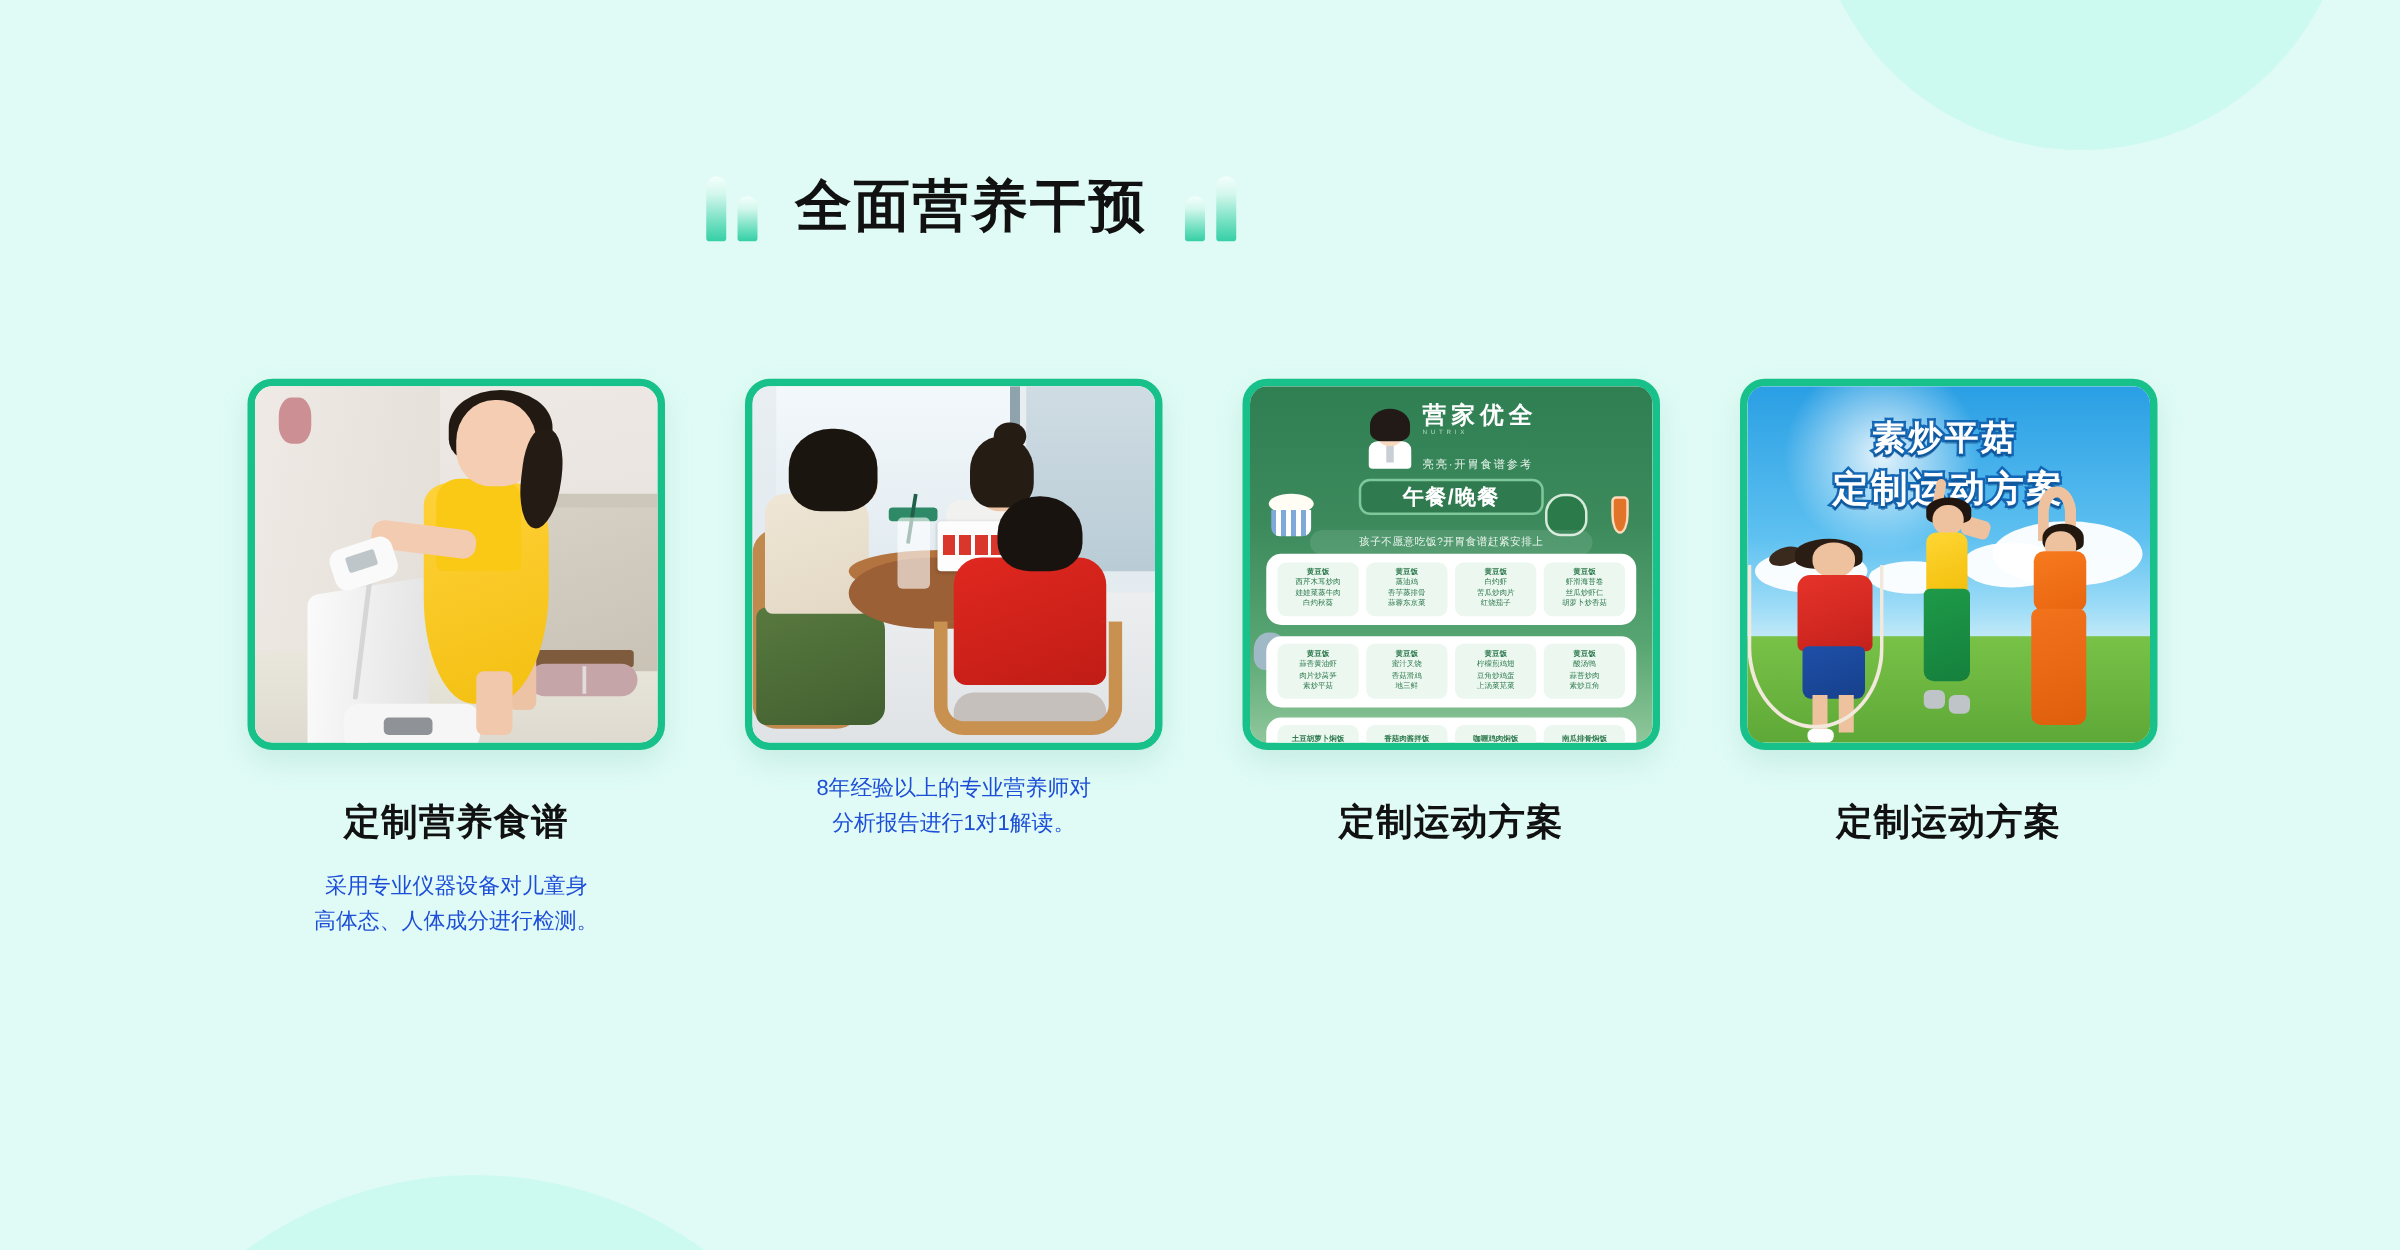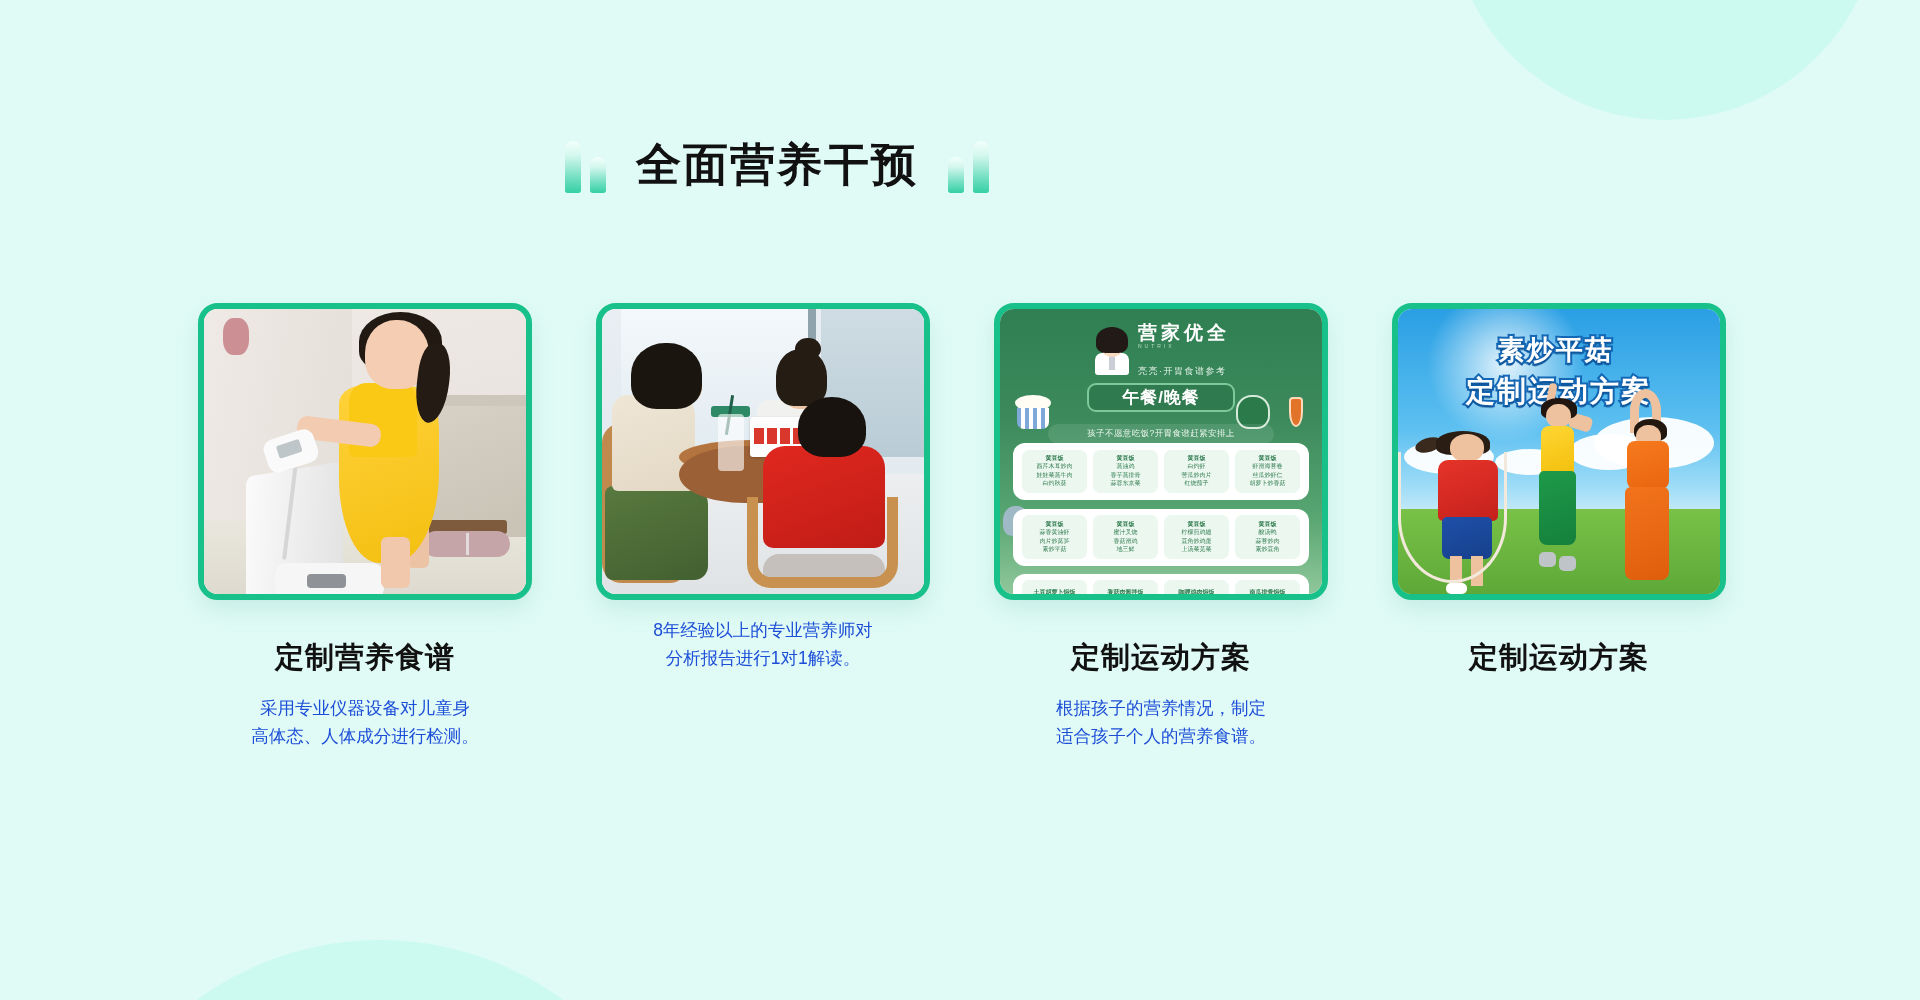--- a/index.html
+++ b/index.html
@@ -457,22 +457,20 @@
               <span>蒸油鸡</span>
             </div>
             <div class="menu-cell">
               <span class="head">南瓜排骨焖饭</span>
               <span>金汤柠檬鱼</span>
             </div>
           </div>
       </div>
     </div>
     <div class="card-title">定制运动方案</div>
-    <div class="card-desc">根据孩子的营养情况，制定
-适合孩子个人的营养食谱。</div>
   </div>
 
   <div class="card">
     <div class="card-media">
       <div class="photo p4">
         <div class="sunglow"></div>
         <div class="cloud c1"></div>
           <div class="cloud c2"></div>
         <div class="cloud c3"></div>
           <div class="cloud c4"></div>

